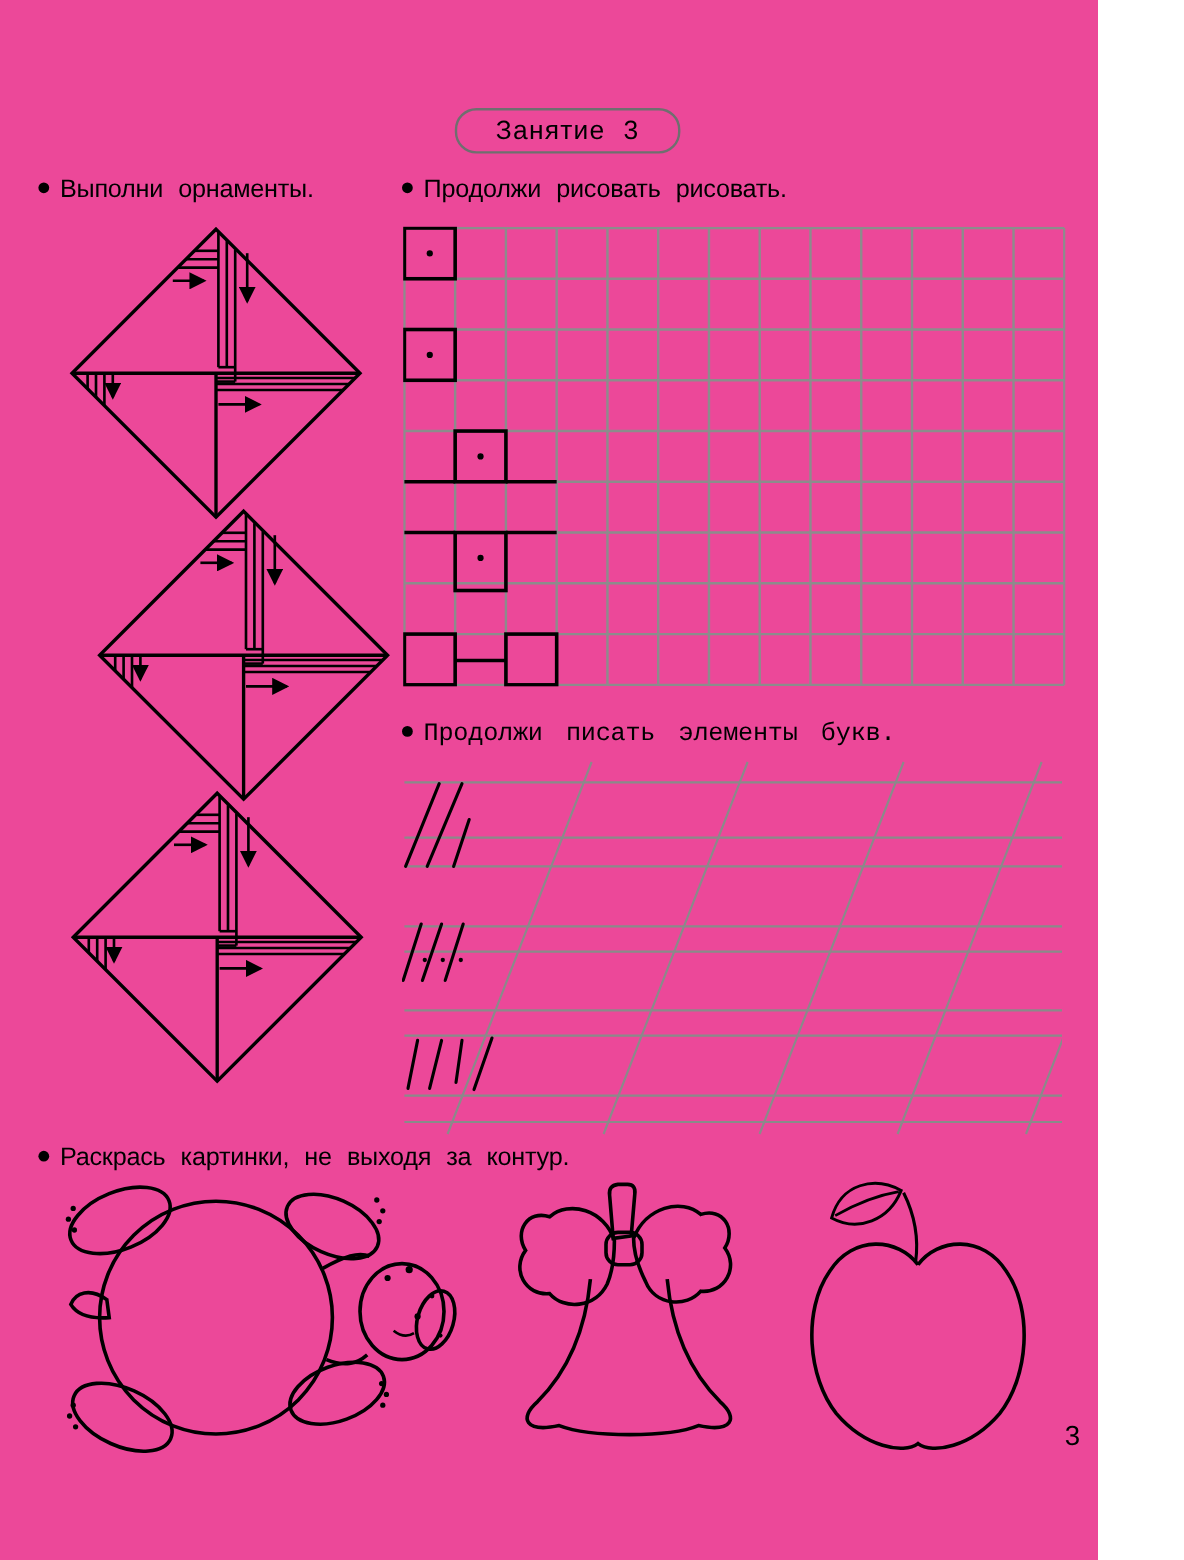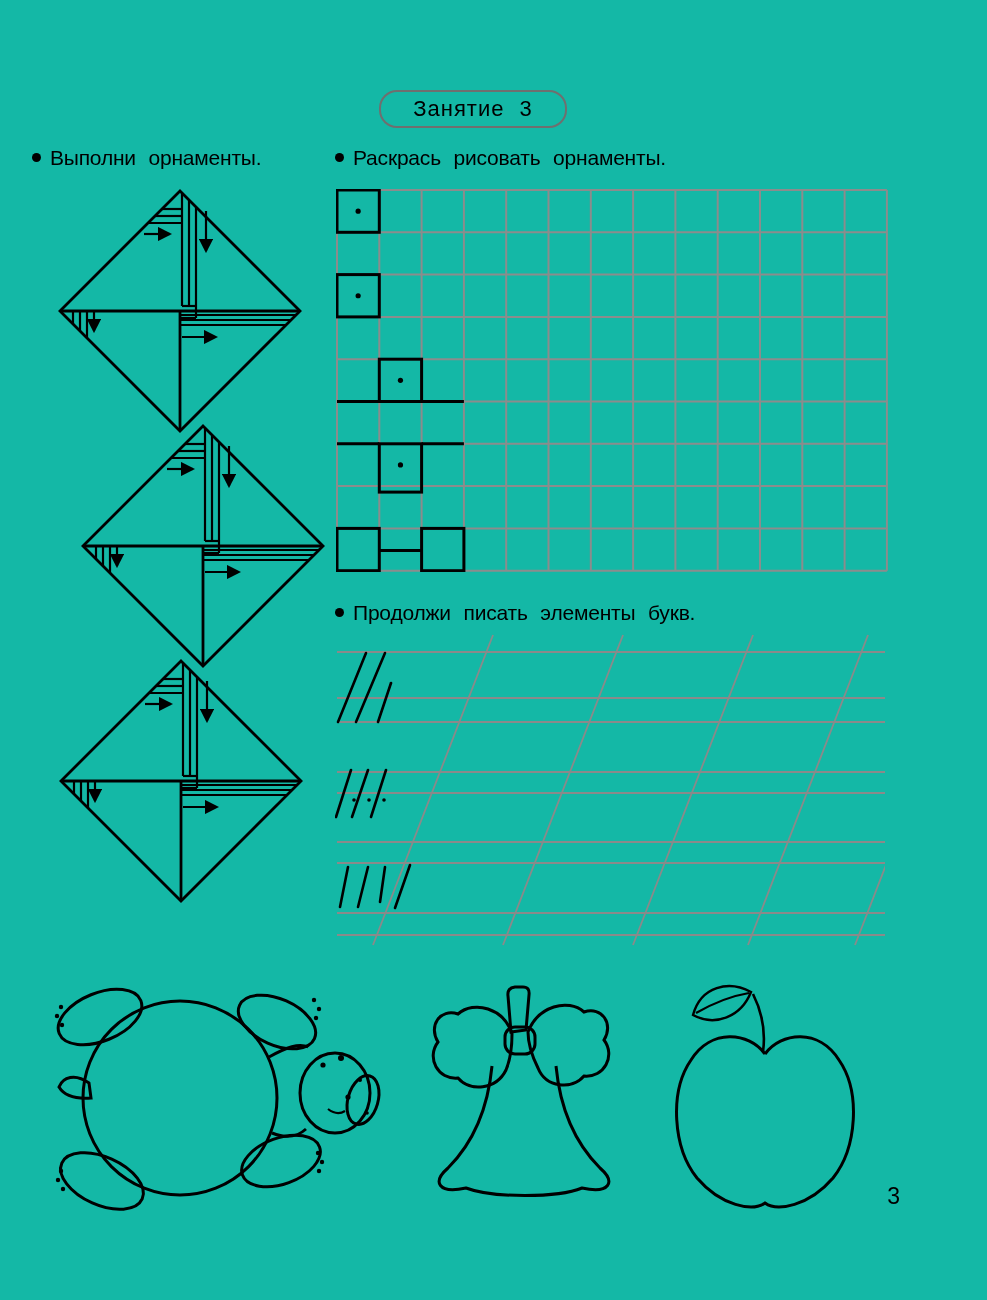--- a/index.html
+++ b/index.html
@@ -1,16 +1,16 @@
 <!DOCTYPE html>
 <html><head>
 <meta charset="utf-8">
 <style>
   html,body{margin:0;padding:0;background:#fff;}
-  #page{position:relative;width:987px;height:1300px;background:#14b8a6;overflow:hidden;
+  #page{position:relative;width:915px;height:1300px;background:#ec4899;overflow:hidden;
         font-family:"Liberation Sans",sans-serif;color:#000;}
   .badge{position:absolute;left:379px;top:90px;width:184px;height:34px;
          border:2px solid #6f6f6f;border-radius:18px;display:flex;align-items:center;justify-content:center;
          font-size:22px;letter-spacing:1px;word-spacing:8px;}
   .task{position:absolute;font-size:21px;letter-spacing:-0.2px;word-spacing:7px;white-space:nowrap;}
   .task .dot{display:inline-block;width:9px;height:9px;border-radius:50%;background:#000;
              margin-right:9px;vertical-align:3px;}
   .pagenum{position:absolute;left:860px;top:1183px;width:40px;text-align:right;font-size:23px;}
   svg{position:absolute;}
   .ink{stroke:#000;fill:none;}
@@ -22,21 +22,21 @@
 
   <div class="badge">
     <span>Занятие 3</span>
   </div>
 
   <div class="task" style="left:32px;top:146px;">
     <span class="dot"></span><span>Выполни  орнаменты.</span>
   </div>
 
   <div class="task" style="left:335px;top:146px;">
-    <span class="dot"></span><span>Раскрась  рисовать  орнаменты.</span>
+    <span class="dot"></span><span>Продолжи  рисовать  рисовать.</span>
   </div>
 
   <svg style="left:30px;top:180px;" width="310" height="730" viewBox="0 0 310 730">
     <defs>
       <marker id="arw" viewBox="0 0 10 10" refX="8.5" refY="5" markerWidth="6.5" markerHeight="6.5" orient="auto-start-reverse">
         <path d="M0,0 L10,5 L0,10 z" fill="#000"></path>
       </marker>
       <g id="diamond-motif" class="ink" stroke-width="2.2">
         <path d="M122,2 L242,122 L122,242 L2,122 Z" stroke-width="2.8"></path>
         <line x1="2" y1="122" x2="242" y2="122" stroke-width="2.8"></line>
@@ -101,21 +101,21 @@
       <circle cx="64.44999999999999" cy="275.95" r="2.6" fill="#000"></circle>
       <rect x="1" y="339.4" width="42.3" height="42.3" fill="none" stroke="#000000" stroke-width="3"></rect>
       <rect x="85.6" y="339.4" width="42.3" height="42.3" fill="none" stroke="#000000" stroke-width="3"></rect>
       <line x1="1" y1="212.5" x2="43.3" y2="212.5" stroke="#000000" stroke-width="3"></line>
       <line x1="85.6" y1="212.5" x2="127.89999999999999" y2="212.5" stroke="#000000" stroke-width="3"></line>
       <line x1="1" y1="254.79999999999998" x2="43.3" y2="254.79999999999998" stroke="#000000" stroke-width="3"></line>
       <line x1="85.6" y1="254.79999999999998" x2="127.89999999999999" y2="254.79999999999998" stroke="#000000" stroke-width="3"></line>
       <line x1="43.3" y1="361.39599999999996" x2="85.6" y2="361.39599999999996" stroke="#000000" stroke-width="3"></line>
     </svg>
 
-  <div class="task" style="left:335px;top:601px;">
+  <div class="task" style="left:335px;top:601px;font-family:Liberation Mono, monospace;">
     <span class="dot"></span><span>Продолжи  писать  элементы  букв.</span>
   </div>
 
   <svg id="writing-svg" style="left:335px;top:630px;" width="552" height="320" viewBox="0 0 552 320">
       <clipPath id="wg-clip">
         <rect x="2" y="2" width="548" height="316"></rect>
       </clipPath>
       <line x1="2" y1="22" x2="550" y2="22" stroke="#8a8a8a" stroke-width="1.8"></line>
       <line x1="2" y1="68" x2="550" y2="68" stroke="#8a8a8a" stroke-width="1.8"></line>
       <line x1="2" y1="92" x2="550" y2="92" stroke="#8a8a8a" stroke-width="1.8"></line>
@@ -138,20 +138,23 @@
       <line x1="51" y1="140" x2="36" y2="187" stroke="#000000" stroke-width="2.6" stroke-linecap="round"></line>
       <line x1="13" y1="237" x2="5" y2="277" stroke="#000000" stroke-width="2.6" stroke-linecap="round"></line>
       <line x1="33" y1="237" x2="23" y2="277" stroke="#000000" stroke-width="2.6" stroke-linecap="round"></line>
       <line x1="50" y1="237" x2="45" y2="272" stroke="#000000" stroke-width="2.6" stroke-linecap="round"></line>
       <line x1="75" y1="235" x2="60" y2="278" stroke="#000000" stroke-width="2.6" stroke-linecap="round"></line>
       <circle cx="19" cy="170" r="1.8" fill="#000"></circle>
       <circle cx="34" cy="170" r="1.8" fill="#000"></circle>
       <circle cx="49" cy="170" r="1.8" fill="#000"></circle>
     </svg>
 
+  <div class="task" style="left:32px;top:953px;">
+    <span class="dot"></span><span>Раскрась  картинки,  не  выходя  за  контур.</span>
+  </div>
 
   <svg style="left:35px;top:980px;" width="910" height="255" viewBox="0 0 910 255">
 
     <g transform="translate(10,5)">
       <g class="ink" stroke-width="3" fill="#fff">
         <ellipse cx="55" cy="32" rx="44" ry="24" transform="rotate(-22 55 32)"></ellipse>
         <ellipse cx="232" cy="37" rx="41" ry="23" transform="rotate(24 232 37)"></ellipse>
         <ellipse cx="57" cy="196" rx="44" ry="24" transform="rotate(24 57 196)"></ellipse>
         <ellipse cx="236" cy="176" rx="41" ry="23" transform="rotate(-20 236 176)"></ellipse>
         <path d="M44,98 C30,88 18,92 14,102 C20,112 32,114 46,113 Z"></path>

